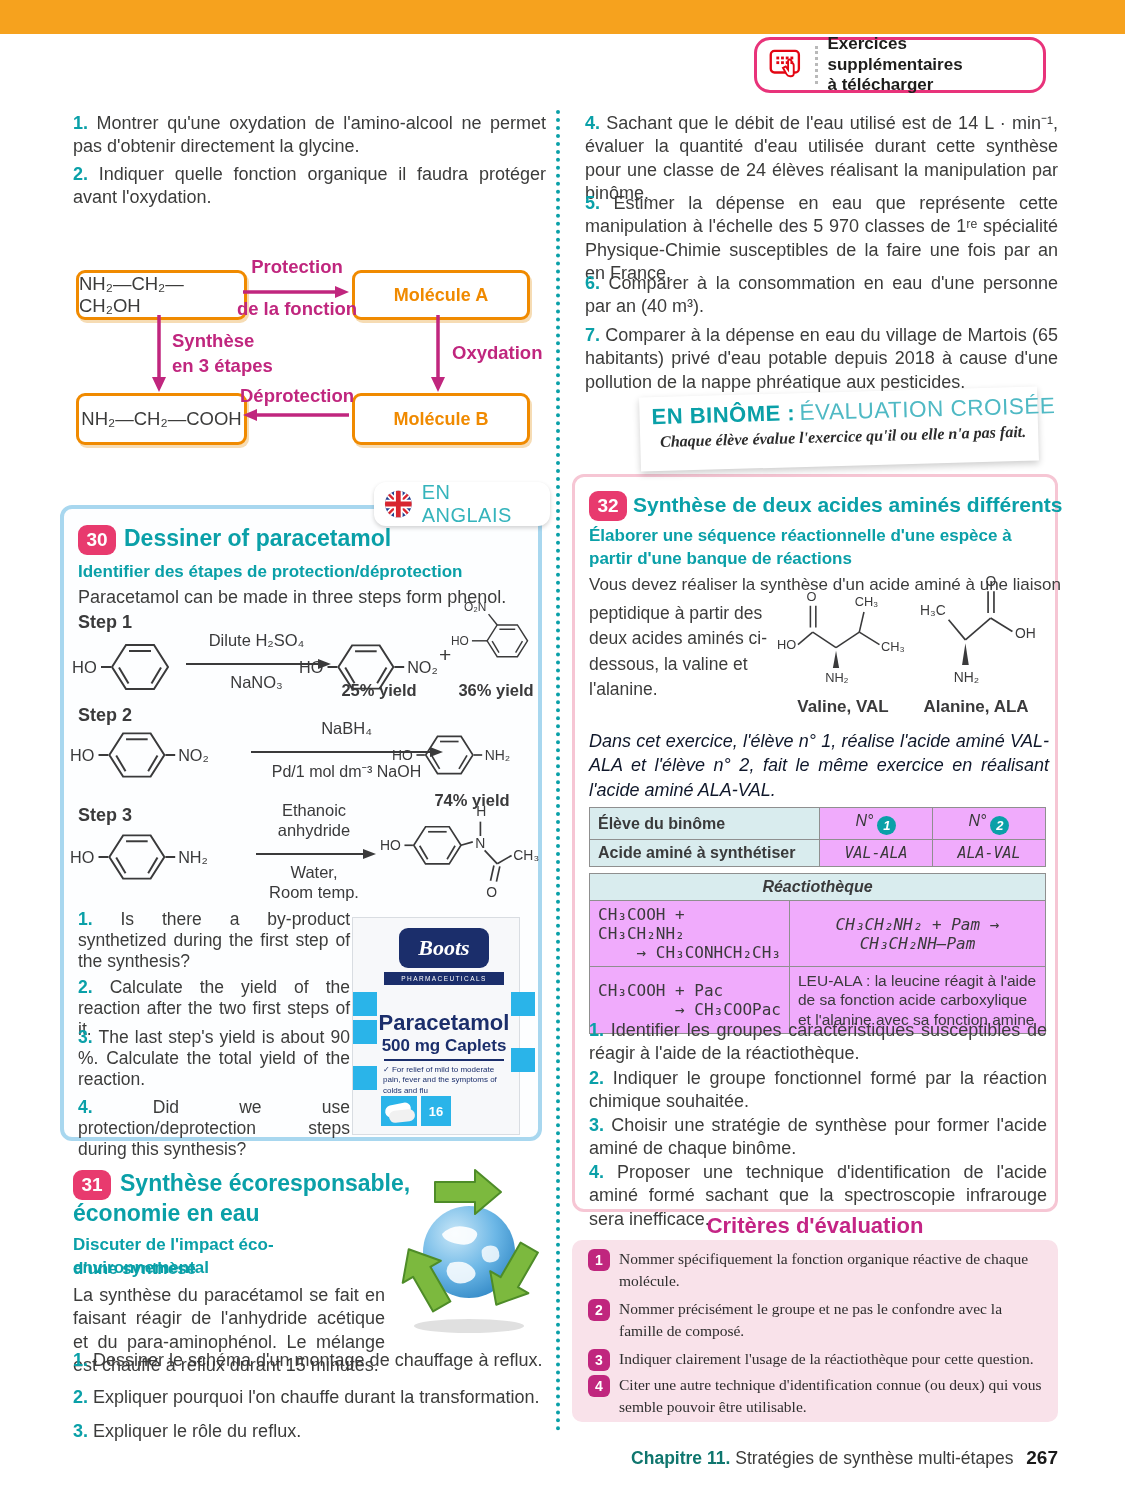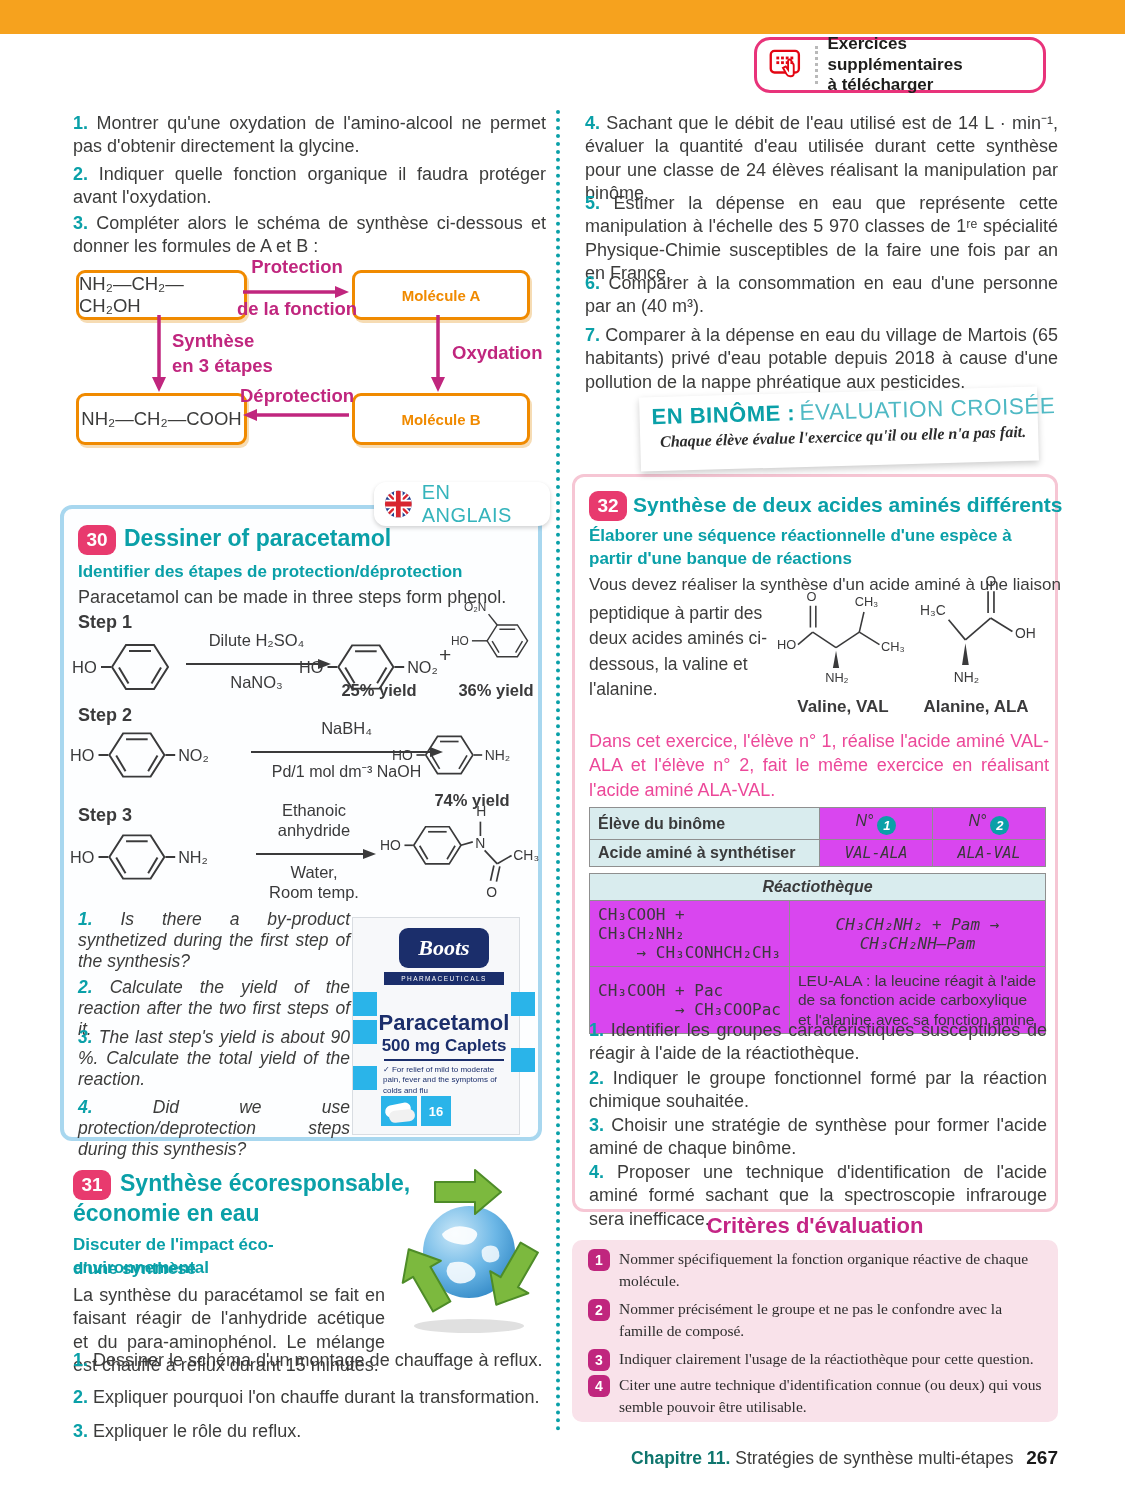--- a/index.html
+++ b/index.html
@@ -14,21 +14,21 @@
   .topbadge .txt{font-weight:bold;font-size:17px;color:#1d1d1b;line-height:1.2;}
   
   .divider{position:absolute;left:556px;top:110px;height:1322px;border-left:4px dotted #0aa0a8;}
   .q{position:absolute;text-align:justify;font-size:18px;line-height:1.3;color:#3c3c3b;}
   .qline{position:absolute;font-size:18px;color:#3c3c3b;white-space:nowrap;}
   .qn{color:#0aa0a8;font-weight:bold;}
   
   .schembox{position:absolute;border:3px solid #f08a00;border-radius:9px;background:#fff;
             display:flex;align-items:center;justify-content:center;font-size:18.5px;color:#3c3c3b;
             box-shadow:2px 3px 0 #f6dcb4;}
-  .molname{color:#f08a00;font-weight:bold;font-size:15px;}
+  .molname{color:#f08a00;font-weight:bold;font-size:18px;}
   .schemlabel{position:absolute;color:#c0267e;font-weight:bold;font-size:18.5px;text-align:center;}
   .marrow line{stroke:#c0267e;stroke-width:3.5;}
   .marrow polygon{fill:#c0267e;}
   
   .entab{position:absolute;left:374px;top:482px;width:176px;height:44px;background:#fff;border-radius:12px;
          box-shadow:0 2px 4px rgba(0,0,0,.18);display:flex;align-items:center;gap:9px;padding:0 10px;box-sizing:border-box;z-index:5;}
   .entab .t{color:#35b4bc;font-size:20px;letter-spacing:.5px;}
   
   .bluebox{position:absolute;left:60px;top:505px;width:482px;height:636px;border:4px solid #a8d7ef;border-radius:12px;background:#fdfeff;box-sizing:border-box;z-index:1;padding-left:27px;}
   .pinkbox{position:absolute;left:572px;top:474px;width:486px;height:738px;border:3px solid #f6c6d4;border-radius:12px;background:#fff;box-sizing:border-box;}
@@ -40,27 +40,27 @@
   .steplabel{position:absolute;font-weight:bold;font-size:18px;color:#3a3a3b;}
   .yield{position:absolute;font-weight:bold;font-size:16.5px;color:#3a3a3b;text-align:center;}
   .rxlabel{position:absolute;font-size:16.5px;color:#3a3a3b;text-align:center;white-space:nowrap;}
   .arrow line{stroke:#3a3a3b;stroke-width:2;}
   .arrow polygon{fill:#3a3a3b;}
   .chemsvg{position:absolute;}
   .chemsvg text{font-size:16.5px;fill:#3a3a3b;font-family:"Liberation Sans",sans-serif;}
   .chemsvg line{stroke:#3a3a3b;stroke-width:2;}
   .chemsvg use{stroke:#3a3a3b;stroke-width:2;fill:none;}
   .chemsvg polygon{fill:#3a3a3b;stroke:none;}
-  .q30{font-size:17.5px;line-height:1.2;width:272px;font-style:italic;}
+  .q30{font-size:17.5px;line-height:1.2;width:272px;}
   
   .boots{position:absolute;left:288px;top:408px;width:168px;height:218px;background:#f7f8fa;border:1px solid #d9dde2;box-sizing:border-box;}
   .navy{background:#1b2e6b;color:#fff;}
   .cyansq{position:absolute;background:#2ab4e9;}
   
-  .tbl{position:absolute;border-collapse:collapse;table-layout:fixed;background:#d946ef;padding-left:32px;}
+  .tbl{position:absolute;border-collapse:collapse;table-layout:fixed;background:#f0abfc;padding-left:32px;}
   .tbl td{border:1.6px solid #8f8f8f;font-size:16px;color:#3a3a3b;padding:4px 8px;vertical-align:middle;}
   .tbl td.hd{background:#d9ecee;font-weight:bold;}
   .ctr{text-align:center;font-style:italic;}
   .mono{font-family:"DejaVu Sans Mono",monospace;font-size:13px;}
   .fright{text-align:right;}
   .numcirc{display:inline-flex;width:19px;height:19px;border-radius:50%;background:#0aa0a8;color:#fff;font-size:13px;
            font-weight:bold;align-items:center;justify-content:center;vertical-align:-4px;margin-left:4px;}
   
   .binomecard{position:absolute;left:640px;top:392px;width:398px;height:74px;background:#fff;transform:rotate(-1.6deg);
               box-shadow:0 3px 7px rgba(0,0,0,.2);padding:7px 12px;box-sizing:border-box;z-index:4;}
@@ -72,21 +72,21 @@
   .crittitle{position:absolute;left:572px;top:1213px;width:486px;text-align:center;color:#c42585;font-weight:bold;font-size:22px;}
   .critbox{position:absolute;left:572px;top:1240px;width:486px;height:182px;background:#f9e2ea;border-radius:10px;}
   .crit{position:absolute;left:16px;width:458px;display:flex;gap:9px;font-family:"Liberation Serif",serif;
         font-size:15.5px;line-height:1.45;color:#2e2e2e;}
   .critb{flex:0 0 auto;width:22px;height:22px;border-radius:6px;background:#c0267e;color:#fff;font-weight:bold;font-size:14px;
          display:flex;align-items:center;justify-content:center;font-family:"Liberation Sans",sans-serif;margin-top:1px;}
   
   .footer{position:absolute;right:67px;top:1447px;font-size:17.5px;white-space:nowrap;}
   .footer .ch{color:#0f766e;font-weight:bold;}
   .footer .pg{color:#1a1a1a;font-weight:bold;font-size:19px;margin-left:8px;}
-  .note-italic{position:absolute;color:#ec4899;font-size:18px;line-height:1.35;text-align:justify;}
+  .note-italic{position:absolute;color:#0f172a;font-style:italic;font-size:18px;line-height:1.35;text-align:justify;}
   .capt{position:absolute;font-weight:bold;font-size:17px;color:#3a3a3b;text-align:center;}
 </style>
 </head>
 <body>
 
 <div class="page">
 
   <svg width="0" height="0" style="position:absolute" aria-hidden="true">
     <defs>
       <g id="benz">
@@ -124,24 +124,20 @@
 
   <div class="divider"></div>
 
   <div class="q" style="left:73px;top:112px;width:473px">
     <span class="qn">1.</span>
     <span>Montrer qu'une oxydation de l'amino-alcool ne permet pas d'obtenir directement la glycine.</span>
   </div>
   <div class="q" style="left:73px;top:163px;width:473px">
     <span class="qn">2.</span>
     <span>Indiquer quelle fonction organique il faudra protéger avant l'oxydation.</span>
-  </div>
-  <div class="q" style="left:73px;top:212px;width:473px">
-    <span class="qn">3.</span>
-    <span>Compléter alors le schéma de synthèse ci-dessous et donner les formules de A et B :</span>
   </div>
 
   <div class="schembox" style="left:76px;top:270px;width:165px;height:44px">
     <span>NH₂—CH₂—CH₂OH</span>
   </div>
   <div class="schembox" style="left:352px;top:270px;width:172px;height:44px">
     <span class="molname">Molécule A</span>
   </div>
   <div class="schembox" style="left:76px;top:393px;width:165px;height:46px">
     <span>NH₂—CH₂—COOH</span>

